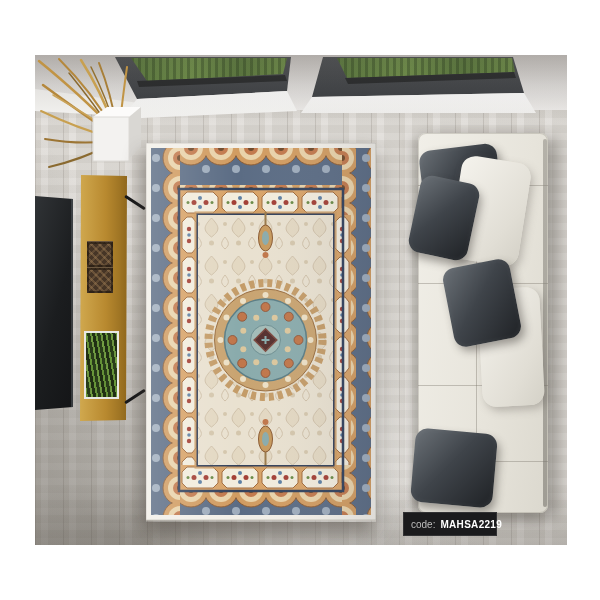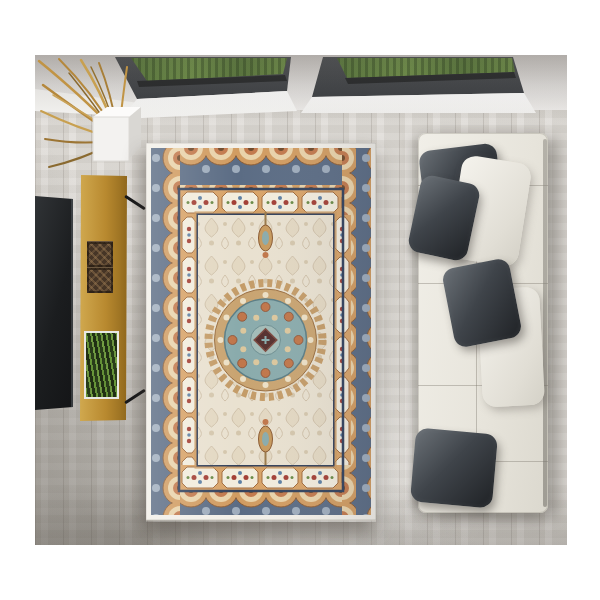--- a/index.html
+++ b/index.html
@@ -288,13 +288,17 @@
     <div class="abs seam-v" style="left:58px;top:52px;height:276px;"></div>
     <div class="abs" id="sofa-edge"></div>
   </div>
   <div class="abs pillow-light" id="cushion-big"></div>
   <div class="abs pillow-dark" id="pillow1"></div>
   <div class="abs pillow-light" id="pillow-white"></div>
   <div class="abs pillow-dark" id="pillow2"></div>
   <div class="abs pillow-dark" id="pillow3"></div>
   <div class="abs pillow-dark" id="pillow4"></div>
 
+  <div class="abs" id="code-label">
+    <span id="code-prefix">code:</span>
+    <span id="code-value">MAHSA2219</span>
+  </div>
 </div>
 
 </body></html>

